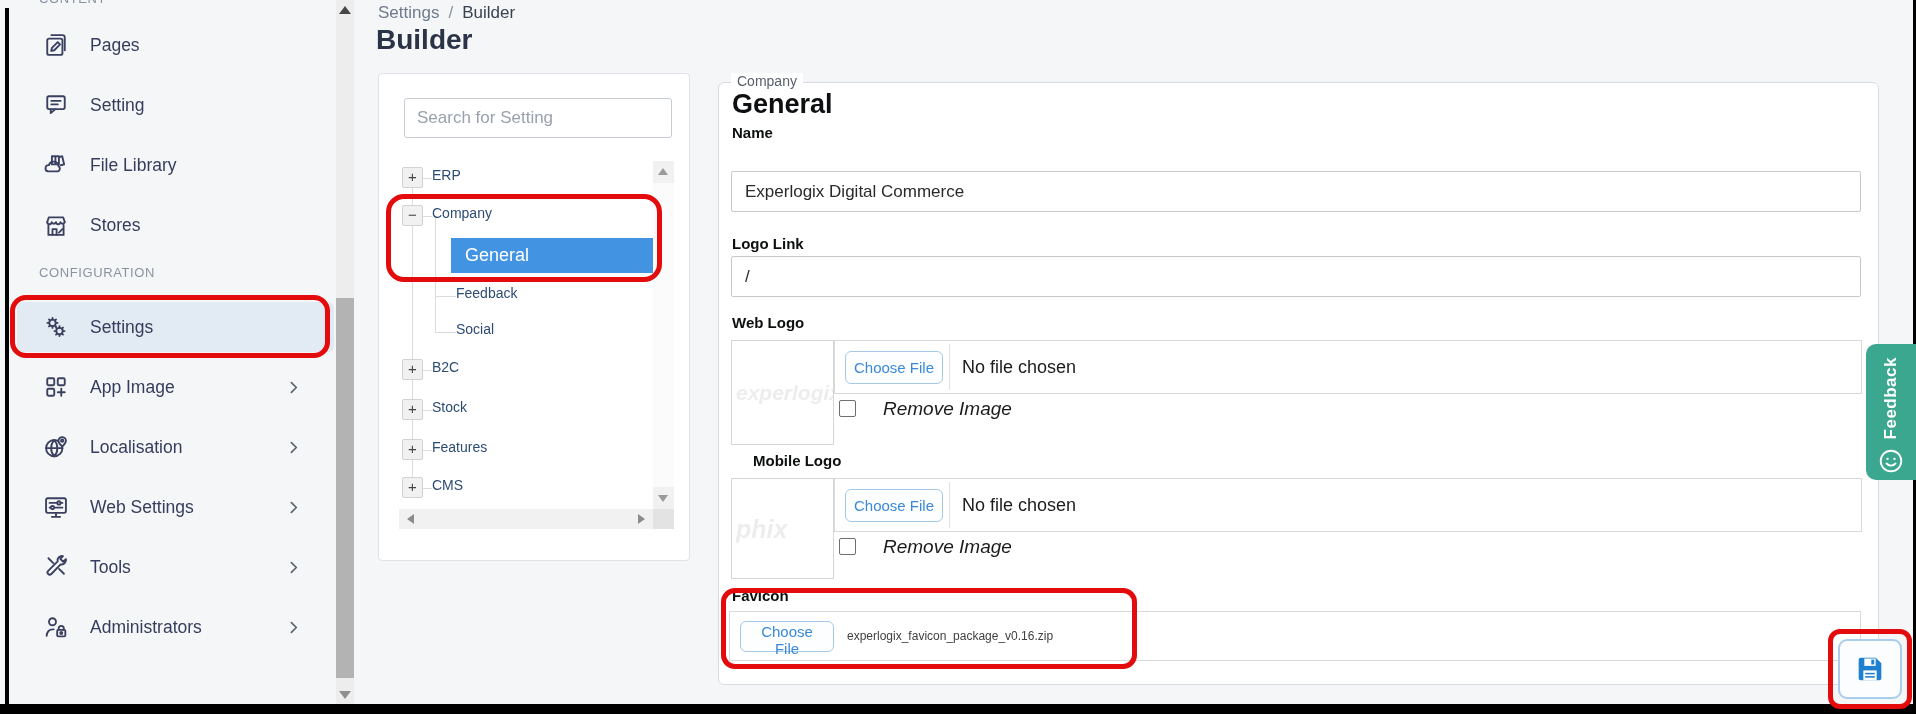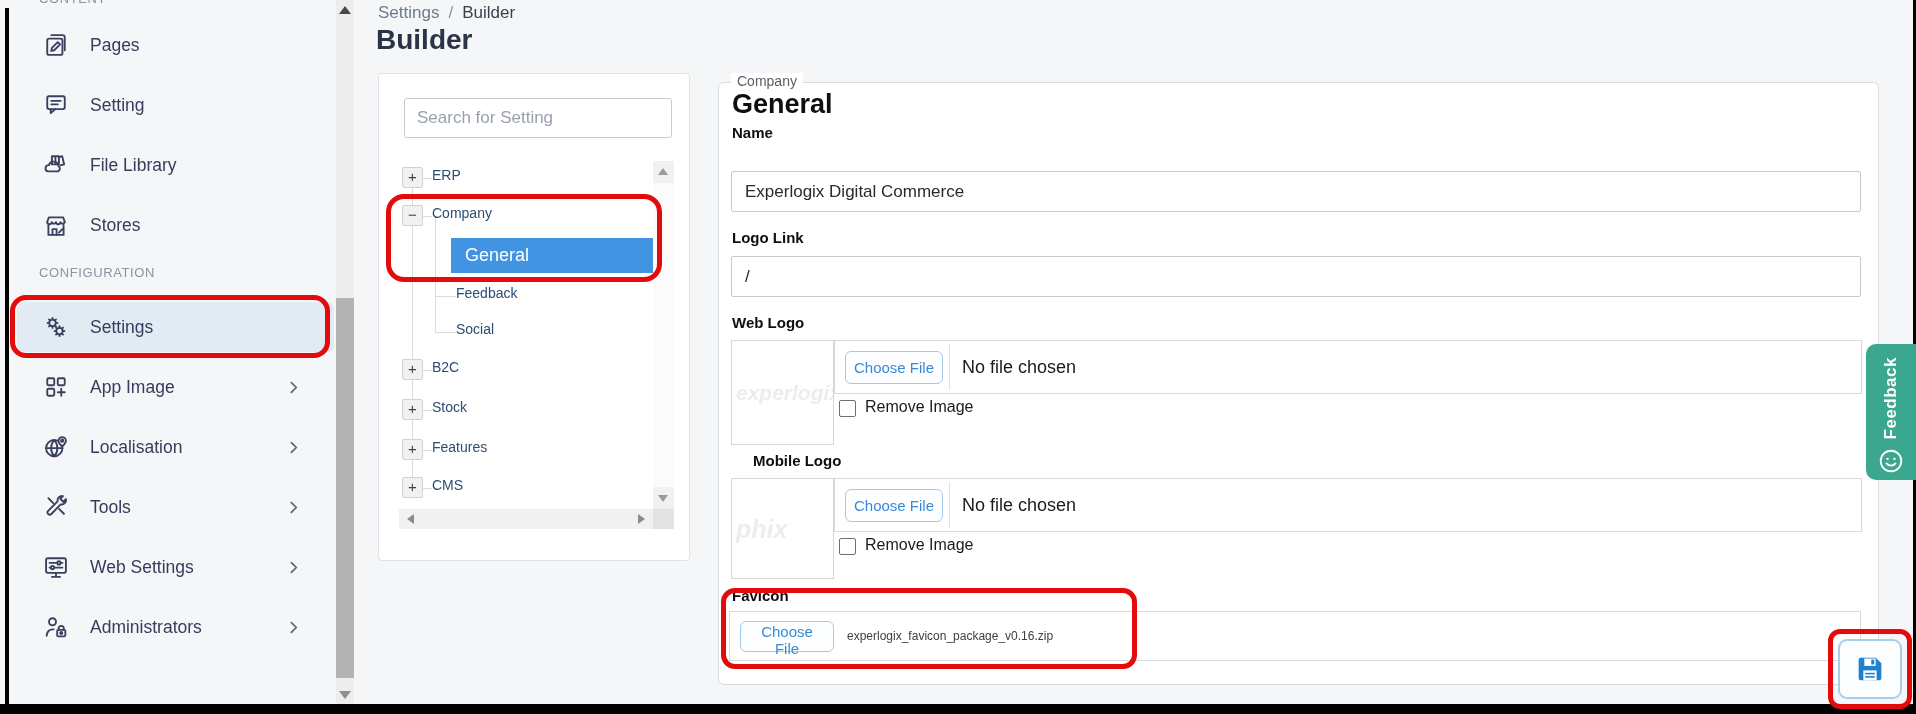--- a/index.html
+++ b/index.html
@@ -77,21 +77,21 @@
   .f-box{position:absolute;left:115px;width:1028px;height:54px;border:1px solid #d9d9d9;
          background:#fff;box-sizing:border-box;}
   .choose-btn{position:absolute;left:10px;top:10px;width:98px;height:33px;border:1px solid #a5cae9;
          border-radius:6px;background:#fdfeff;color:#3a89d8;font-size:15px;cursor:pointer;
          font-family:"Liberation Sans",sans-serif;}
   .f-sep{position:absolute;left:114px;top:3px;bottom:3px;width:1px;background:#e0e0e0;}
   .f-status{position:absolute;left:127px;top:0;height:100%;display:flex;align-items:center;
          font-size:18px;color:#1b1b1b;}
   .chk{position:absolute;left:120px;width:17px;height:17px;border:1.5px solid #6f6f6f;
          border-radius:2px;background:#fff;appearance:none;-webkit-appearance:none;margin:0;cursor:pointer;}
-  .chk-label{position:absolute;left:146px;font-size:16px;color:#1b1b1b;}
+  .chk-label{position:absolute;left:164px;font-size:19px;color:#1b1b1b;font-style:italic;}
   .fav-box{position:absolute;left:10px;top:528px;width:1132px;height:50px;border:1px solid #d9d9d9;
          background:#fff;box-sizing:border-box;}
   .fav-btn{position:absolute;left:10px;top:9px;width:94px;height:31px;border:1px solid #a5cae9;
          border-radius:6px;background:#fdfeff;color:#3a89d8;font-size:15px;cursor:pointer;
          font-family:"Liberation Sans",sans-serif;}
   .fav-name{position:absolute;left:117px;top:0;height:100%;display:flex;align-items:center;
          font-size:12px;color:#404040;}
   
   .feedback{position:absolute;left:1866px;top:344px;width:50px;height:136px;background:#3ba78f;
          border-radius:10px 0 0 10px;z-index:40;display:flex;flex-direction:column;align-items:center;
@@ -196,43 +196,43 @@
           <span>Localisation</span>
           <span class="chev">
             <svg viewBox="0 0 24 24" width="17" height="17">
               <path d="M9 5l7 7-7 7" fill="none" stroke="currentColor" stroke-width="2.4" stroke-linecap="round" stroke-linejoin="round"></path>
             </svg>
           </span>
         </div>
         <div class="side-item">
           <span class="s-icon">
             <svg viewBox="0 0 24 24" fill="none" stroke="currentColor" stroke-width="1.6" stroke-linecap="round" stroke-linejoin="round">
-              <path d="M13.4 7.2a3.8 3.8 0 0 1 4.6-4.5l-2.3 2.3 2.5 2.5 2.3-2.3a3.8 3.8 0 0 1-4.5 4.6L8 18a1.9 1.9 0 0 1-2.7-2.7z"></path>
-              <path d="M5.5 4.5l4.2 4.2M14.6 13.6l4.2 4.2"></path>
-            </svg>
-          </span>
-          <span>Tools</span>
-          <span class="chev">
-            <svg viewBox="0 0 24 24" width="17" height="17">
-              <path d="M9 5l7 7-7 7" fill="none" stroke="currentColor" stroke-width="2.4" stroke-linecap="round" stroke-linejoin="round"></path>
-            </svg>
-          </span>
-        </div>
-        <div class="side-item">
-          <span class="s-icon">
-            <svg viewBox="0 0 24 24" fill="none" stroke="currentColor" stroke-width="1.6" stroke-linecap="round" stroke-linejoin="round">
               <rect x="3.5" y="4.5" width="17" height="12.5" rx="1.5"></rect>
               <path d="M12 17v3M8.5 20.5h7"></path>
               <path d="M6.5 8.5h11"></path>
               <circle cx="14.5" cy="8.5" r="1.4" fill="#f5f6f8"></circle>
               <path d="M6.5 12.5h11"></path>
               <circle cx="9" cy="12.5" r="1.4" fill="#f5f6f8"></circle>
             </svg>
           </span>
           <span>Web Settings</span>
+          <span class="chev">
+            <svg viewBox="0 0 24 24" width="17" height="17">
+              <path d="M9 5l7 7-7 7" fill="none" stroke="currentColor" stroke-width="2.4" stroke-linecap="round" stroke-linejoin="round"></path>
+            </svg>
+          </span>
+        </div>
+        <div class="side-item">
+          <span class="s-icon">
+            <svg viewBox="0 0 24 24" fill="none" stroke="currentColor" stroke-width="1.6" stroke-linecap="round" stroke-linejoin="round">
+              <path d="M13.4 7.2a3.8 3.8 0 0 1 4.6-4.5l-2.3 2.3 2.5 2.5 2.3-2.3a3.8 3.8 0 0 1-4.5 4.6L8 18a1.9 1.9 0 0 1-2.7-2.7z"></path>
+              <path d="M5.5 4.5l4.2 4.2M14.6 13.6l4.2 4.2"></path>
+            </svg>
+          </span>
+          <span>Tools</span>
           <span class="chev">
             <svg viewBox="0 0 24 24" width="17" height="17">
               <path d="M9 5l7 7-7 7" fill="none" stroke="currentColor" stroke-width="2.4" stroke-linecap="round" stroke-linejoin="round"></path>
             </svg>
           </span>
         </div>
         <div class="side-item">
           <span class="s-icon">
             <svg viewBox="0 0 24 24" fill="none" stroke="currentColor" stroke-width="1.6" stroke-linecap="round" stroke-linejoin="round">
               <circle cx="9" cy="7.5" r="3"></circle>
@@ -311,21 +311,21 @@
     <div class="red-frame" style="left:7px;top:120px;width:276px;height:88px;border-radius:18px;"></div>
   </div>
 
   <section class="panel">
     <span class="legend">Company</span>
     <div class="h-general">General</div>
 
     <div class="f-label" style="top:41px;">Name</div>
     <input class="txt-input" style="top: 88px;" type="text" value="Experlogix Digital Commerce">
 
-    <div class="f-label" style="top:146px;">Logo Link</div>
+    <div class="f-label" style="top:152px;">Logo Link</div>
     <input class="txt-input" style="top: 173px;" type="text" value="/">
 
     <div class="f-label" style="top:231px;">Web Logo</div>
     <div class="ph-box" style="top:257px;height:105px;">
       <span class="wmark">experlogix</span>
     </div>
     <div class="f-box" style="top:257px;">
       <button class="choose-btn">Choose File</button>
       <div class="f-sep"></div>
       <div class="f-status">No file chosen</div>

